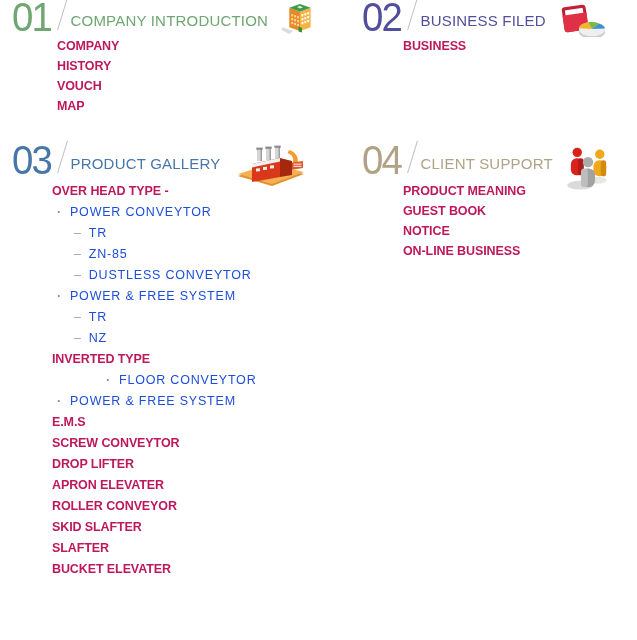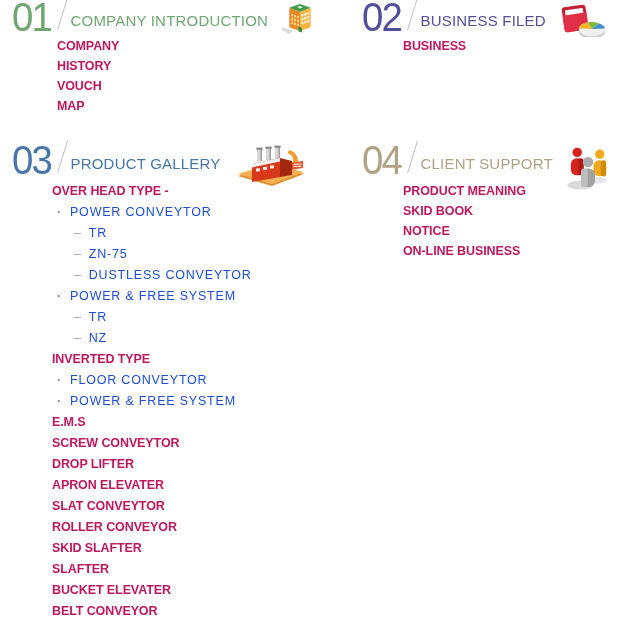--- a/index.html
+++ b/index.html
@@ -33,21 +33,21 @@
         letter-spacing:-0.1px;margin:0 0 8px 0;white-space:nowrap;cursor:pointer;}
   ul.tight li.li{margin-bottom:7px;}
 
   li.bullet,li.dash{color:#1d4ed8;font-weight:400;letter-spacing:.8px;}
   li.bullet{margin-left:5px;}
   li.bullet::before{content:"\00B7";font-weight:700;margin-right:8px;color:#8a8a8a;}
   li.dash{margin-left:22px;}
   li.dash::before{content:"\2013";margin-right:7px;color:#a0a0a0;}
   .gap3{margin-top:3px !important;}
   .gap4{margin-top:4px !important;}
-  .gap6{margin-top:6px !important;}
+  .gap6{margin-top:6px !important;text-align:center;}
 </style>
 </head>
 <body>
 
 <div class="canvas">
 
   <section class="sec sec-1" style="--accent: #6fa671;">
     <div class="sec-row">
       <span class="sec-number">01</span>
       <span class="sec-slash"></span>
@@ -154,38 +154,36 @@
             <rect x="59.5" y="19.6" width="8" height="1.1"></rect>
             <rect x="59.5" y="21.8" width="8" height="1.1"></rect>
           </g>
         </svg>
       </span>
     </div>
     <ul class="sec-list">
       <li class="li header">OVER HEAD TYPE -</li>
       <li class="li bullet gap4">POWER CONVEYTOR</li>
       <li class="li dash">TR</li>
-      <li class="li dash">ZN-75</li>
+      <li class="li dash">ZN-85</li>
       <li class="li dash">DUSTLESS CONVEYTOR</li>
       <li class="li bullet">POWER &amp; FREE SYSTEM</li>
       <li class="li dash">TR</li>
       <li class="li dash">NZ</li>
       <li class="li header gap3">INVERTED TYPE</li>
       <li class="li bullet gap6">FLOOR CONVEYTOR</li>
       <li class="li bullet">POWER &amp; FREE SYSTEM</li>
       <li class="li header gap3">E.M.S</li>
       <li class="li plain">SCREW CONVEYTOR</li>
       <li class="li plain">DROP LIFTER</li>
       <li class="li plain">APRON ELEVATER</li>
-      <li class="li plain">SLAT CONVEYTOR</li>
       <li class="li plain">ROLLER CONVEYOR</li>
       <li class="li plain">SKID SLAFTER</li>
       <li class="li plain">SLAFTER</li>
       <li class="li plain">BUCKET ELEVATER</li>
-      <li class="li plain">BELT CONVEYOR</li>
     </ul>
   </section>
 
   <section class="sec sec-4" style="--accent: #b1a286;">
     <div class="sec-row">
       <span class="sec-number">04</span>
       <span class="sec-slash"></span>
       <span class="sec-title">CLIENT SUPPORT</span>
       <span class="sec-icon">
         <svg width="46" height="49" viewBox="0 0 46 50" aria-hidden="true">
@@ -198,19 +196,19 @@
           <rect x="27.5" y="16.5" width="13" height="16.5" rx="6" fill="#f2a81d"></rect>
           <rect x="35" y="16.5" width="5.5" height="16.5" rx="2.7" fill="#d18c0e"></rect>
           <circle cx="22" cy="18.5" r="5.3" fill="#ababab"></circle>
           <rect x="14.8" y="25" width="14.4" height="19" rx="6.5" fill="#a2a2a2"></rect>
           <rect x="14.8" y="25" width="7" height="19" rx="3.5" fill="#bdbdbd"></rect>
         </svg>
       </span>
     </div>
     <ul class="sec-list tight">
       <li class="li plain">PRODUCT MEANING</li>
-      <li class="li plain">SKID BOOK</li>
+      <li class="li plain">GUEST BOOK</li>
       <li class="li plain">NOTICE</li>
       <li class="li plain">ON-LINE BUSINESS</li>
     </ul>
   </section>
 
 </div>
 
 </body></html>

